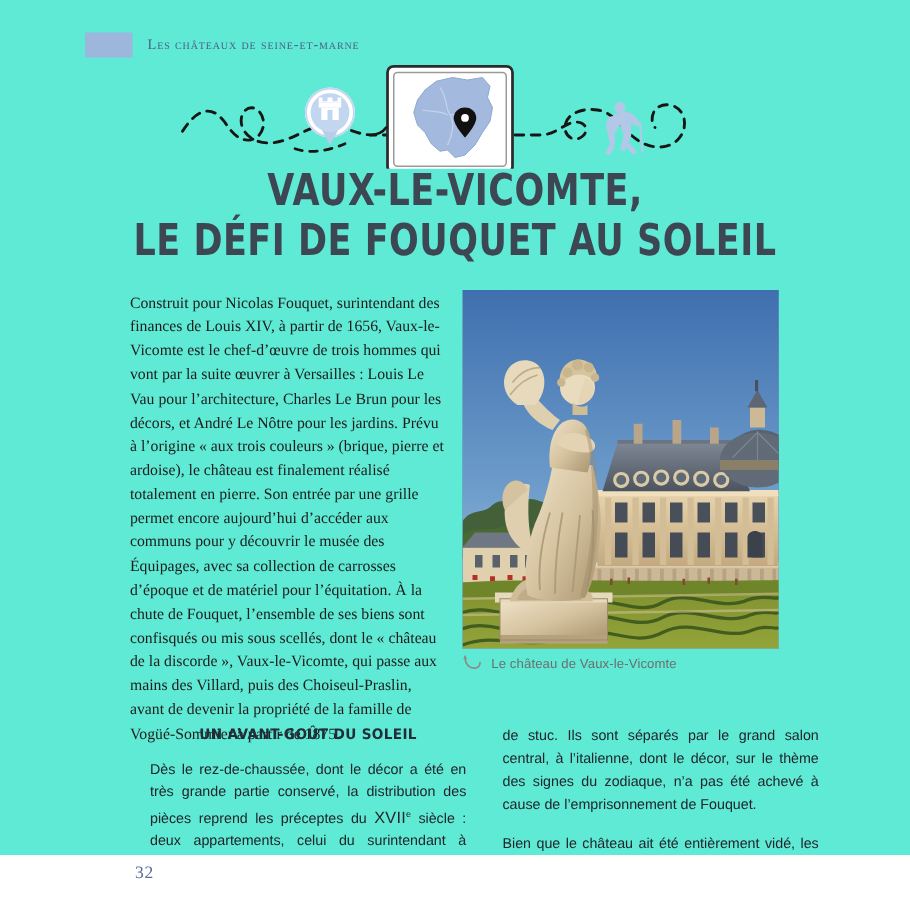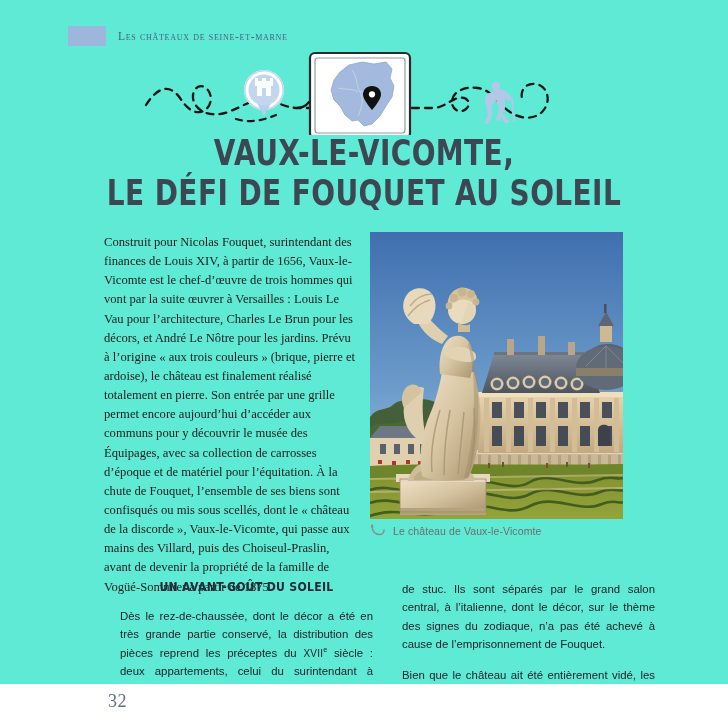--- a/index.html
+++ b/index.html
@@ -151,31 +151,31 @@
     text-align: justify;
     hyphens: none;
   }
   .body-p:last-child { margin-bottom: 0; }
   .body-p sup {
     font-size: 7.2px;
     vertical-align: super;
     line-height: 0;
   }
   .smallcaps-cent {
-    font-size: 10px;
+    font-size: 13px;
     letter-spacing: 0.2px;
   }
 
   
   .folio {
     position: absolute;
     left: 108px;
     top: 691px;
     font-family: "Liberation Serif", serif;
-    font-size: 18px;
+    font-size: 14px;
     color: #5a6d95;
     letter-spacing: 0.5px;
     z-index: 5;
   }
 
   
   .bottom-cut {
     position: absolute;
     left: 0;
     top: 684px;

